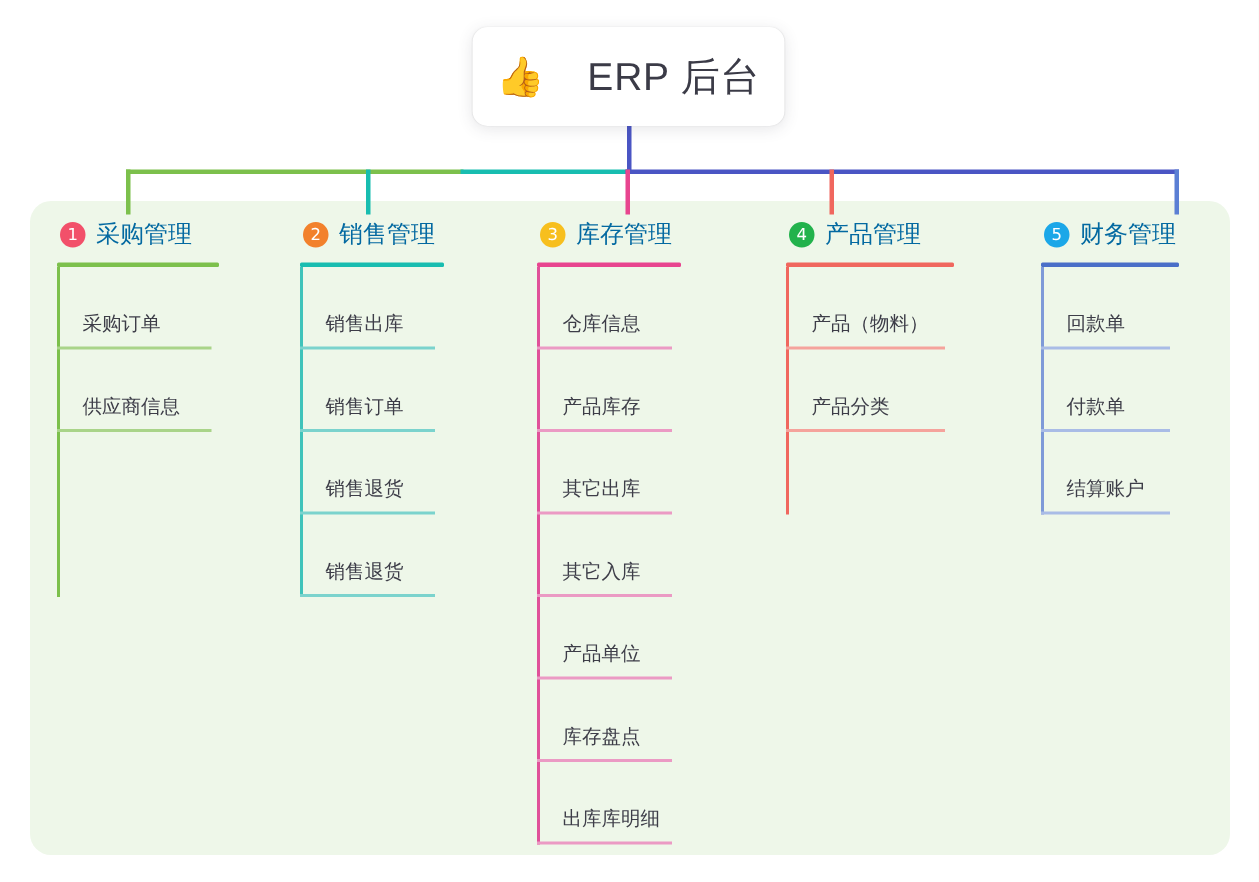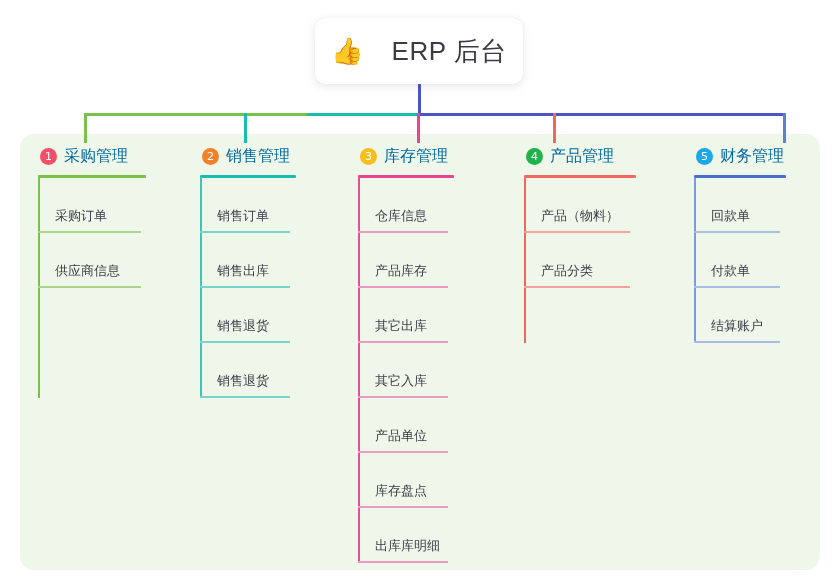--- a/index.html
+++ b/index.html
@@ -206,28 +206,28 @@
       </div>
       <div class="column col-2">
         <div class="col-head">
           <span class="badge" style="background: rgb(242, 129, 44);">2</span>
           <span class="col-title">销售管理</span>
         </div>
         <div class="head-rule" style="background: rgb(24, 189, 176); width: 96px;"></div>
         <div class="branches">
           <div class="spine" style="background: rgb(63, 195, 186); height: 220px;"></div>
           <div class="leaf">
+            <span class="leaf-text">销售出库</span>
+            <div class="leaf-rule" style="background: rgb(123, 211, 205); width: 90px;"></div>
+          </div>
+          <div class="leaf">
             <span class="leaf-text">销售订单</span>
             <div class="leaf-rule" style="background: rgb(123, 211, 205); width: 90px;"></div>
           </div>
           <div class="leaf">
-            <span class="leaf-text">销售出库</span>
-            <div class="leaf-rule" style="background: rgb(123, 211, 205); width: 90px;"></div>
-          </div>
-          <div class="leaf">
             <span class="leaf-text">销售退货</span>
             <div class="leaf-rule" style="background: rgb(123, 211, 205); width: 90px;"></div>
           </div>
           <div class="leaf">
             <span class="leaf-text">销售退货</span>
             <div class="leaf-rule" style="background: rgb(123, 211, 205); width: 90px;"></div>
           </div>
         </div>
       </div>
       <div class="column col-3">

